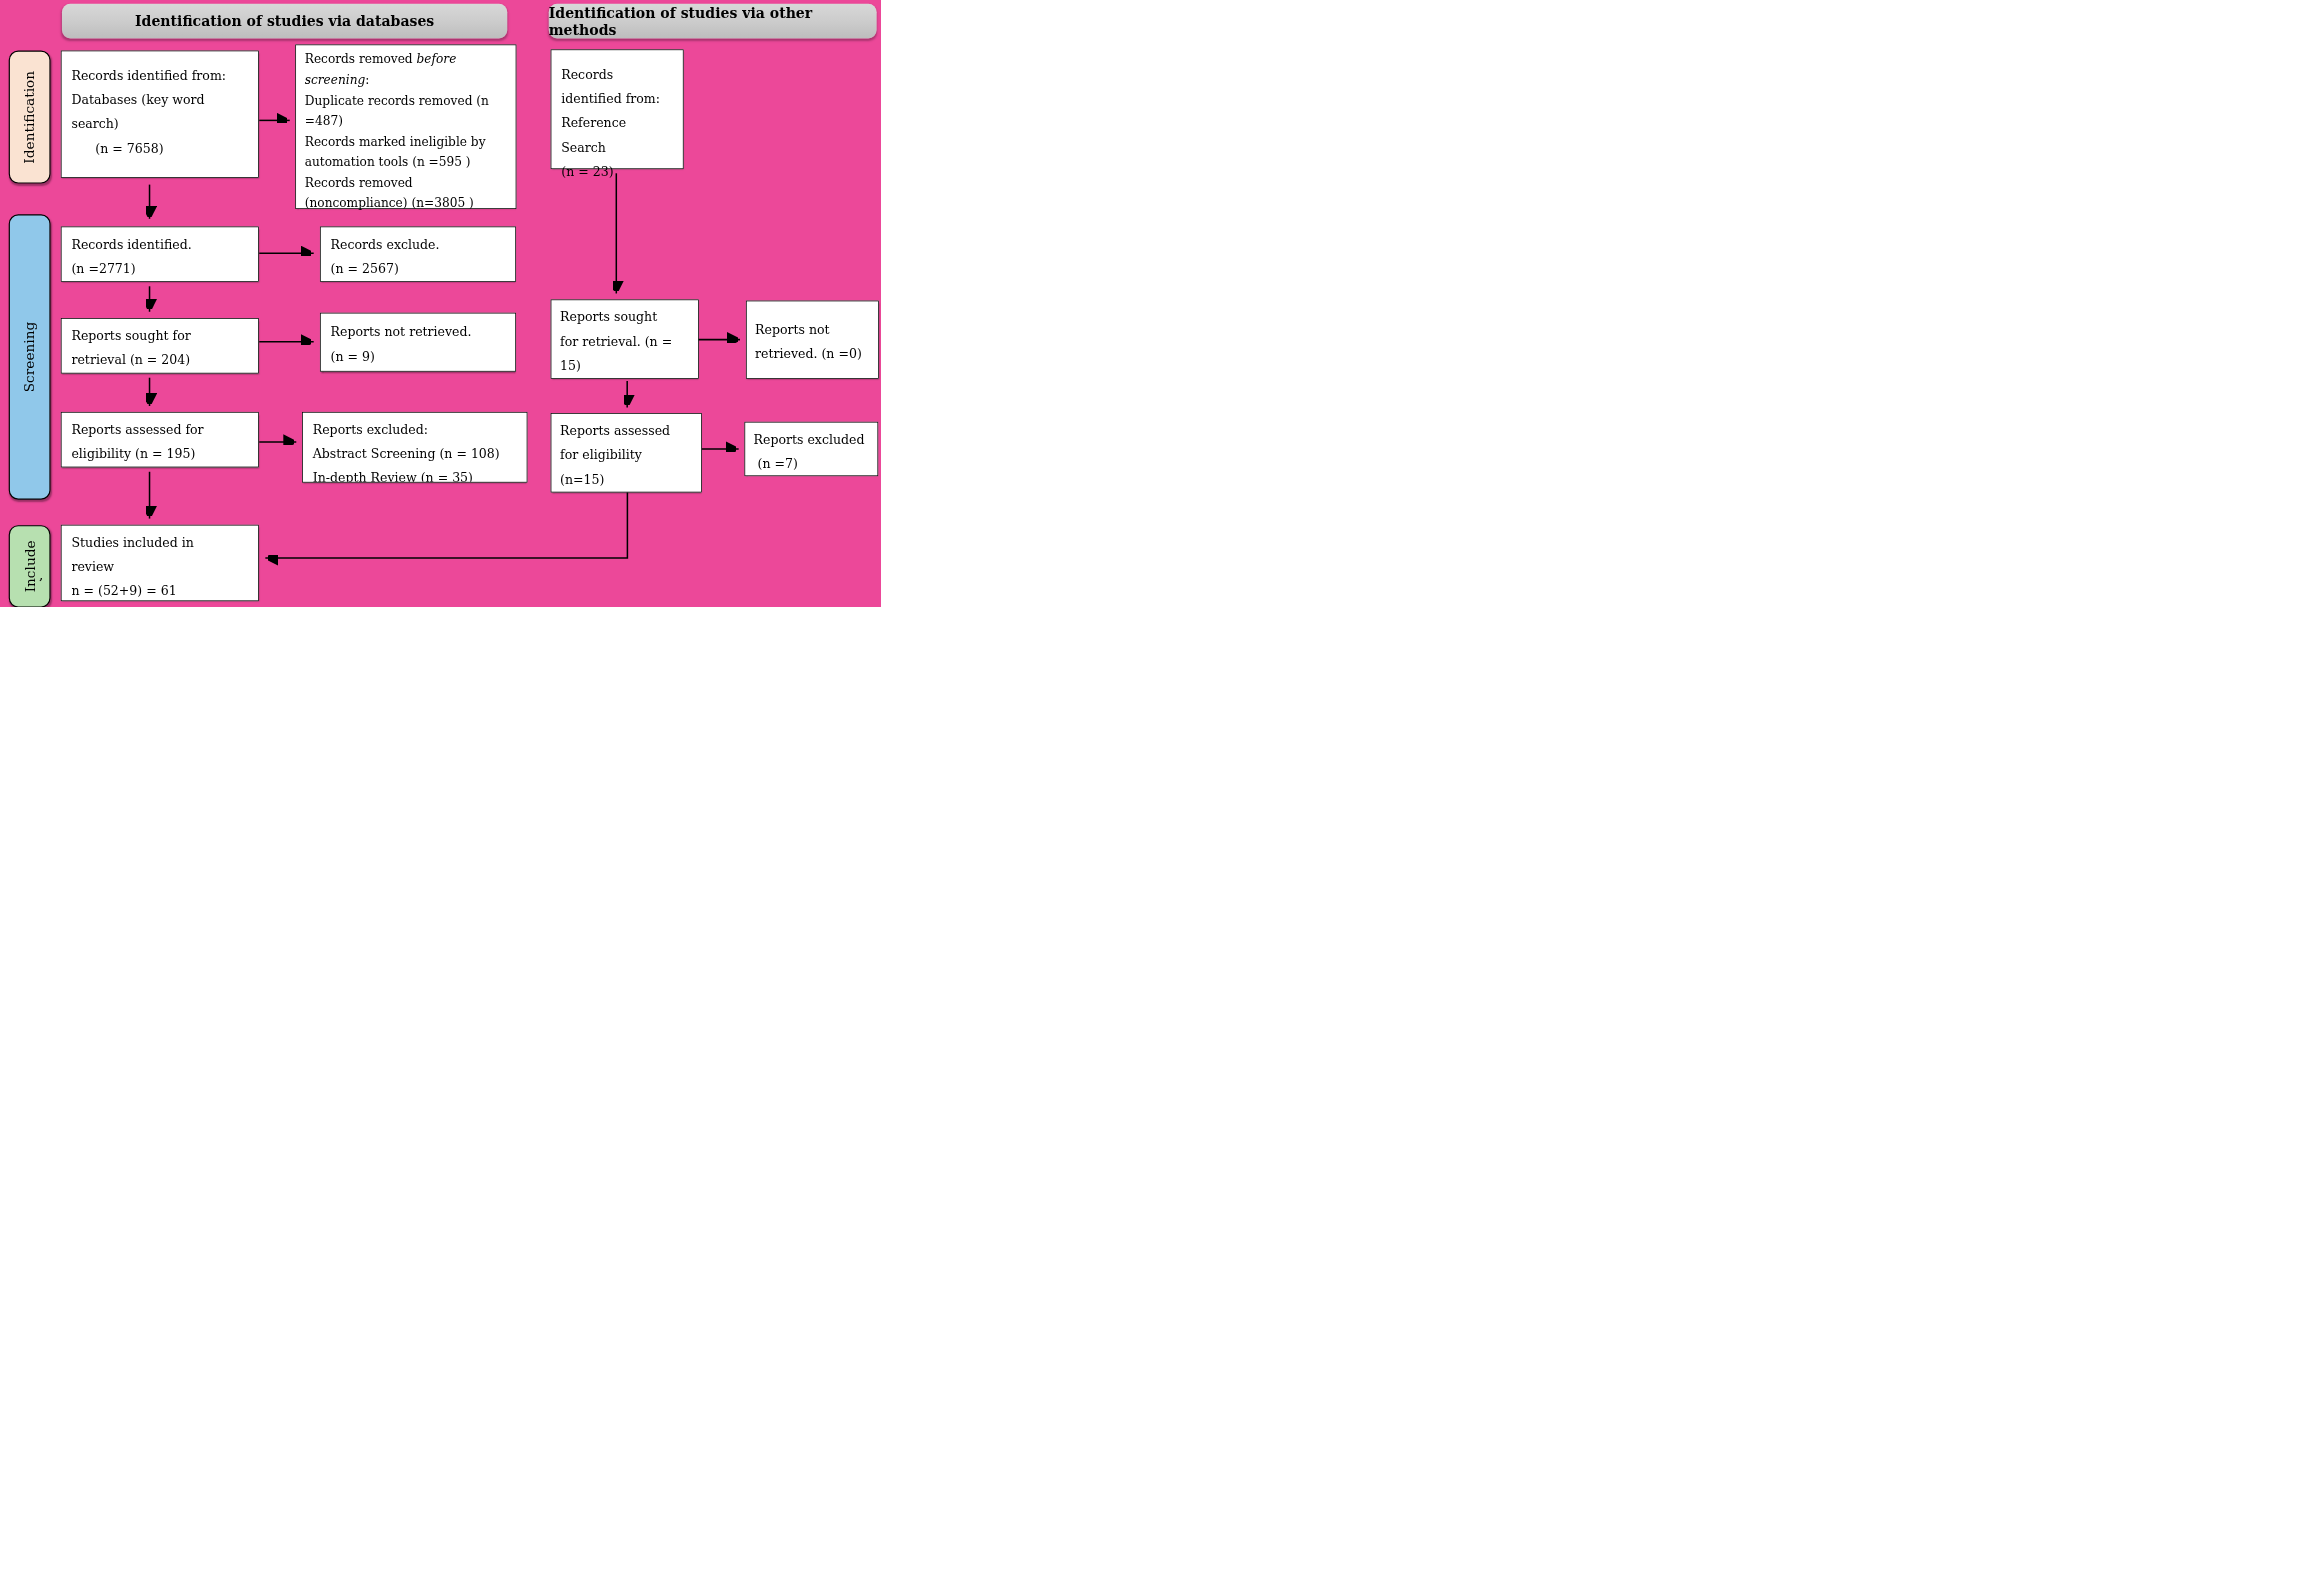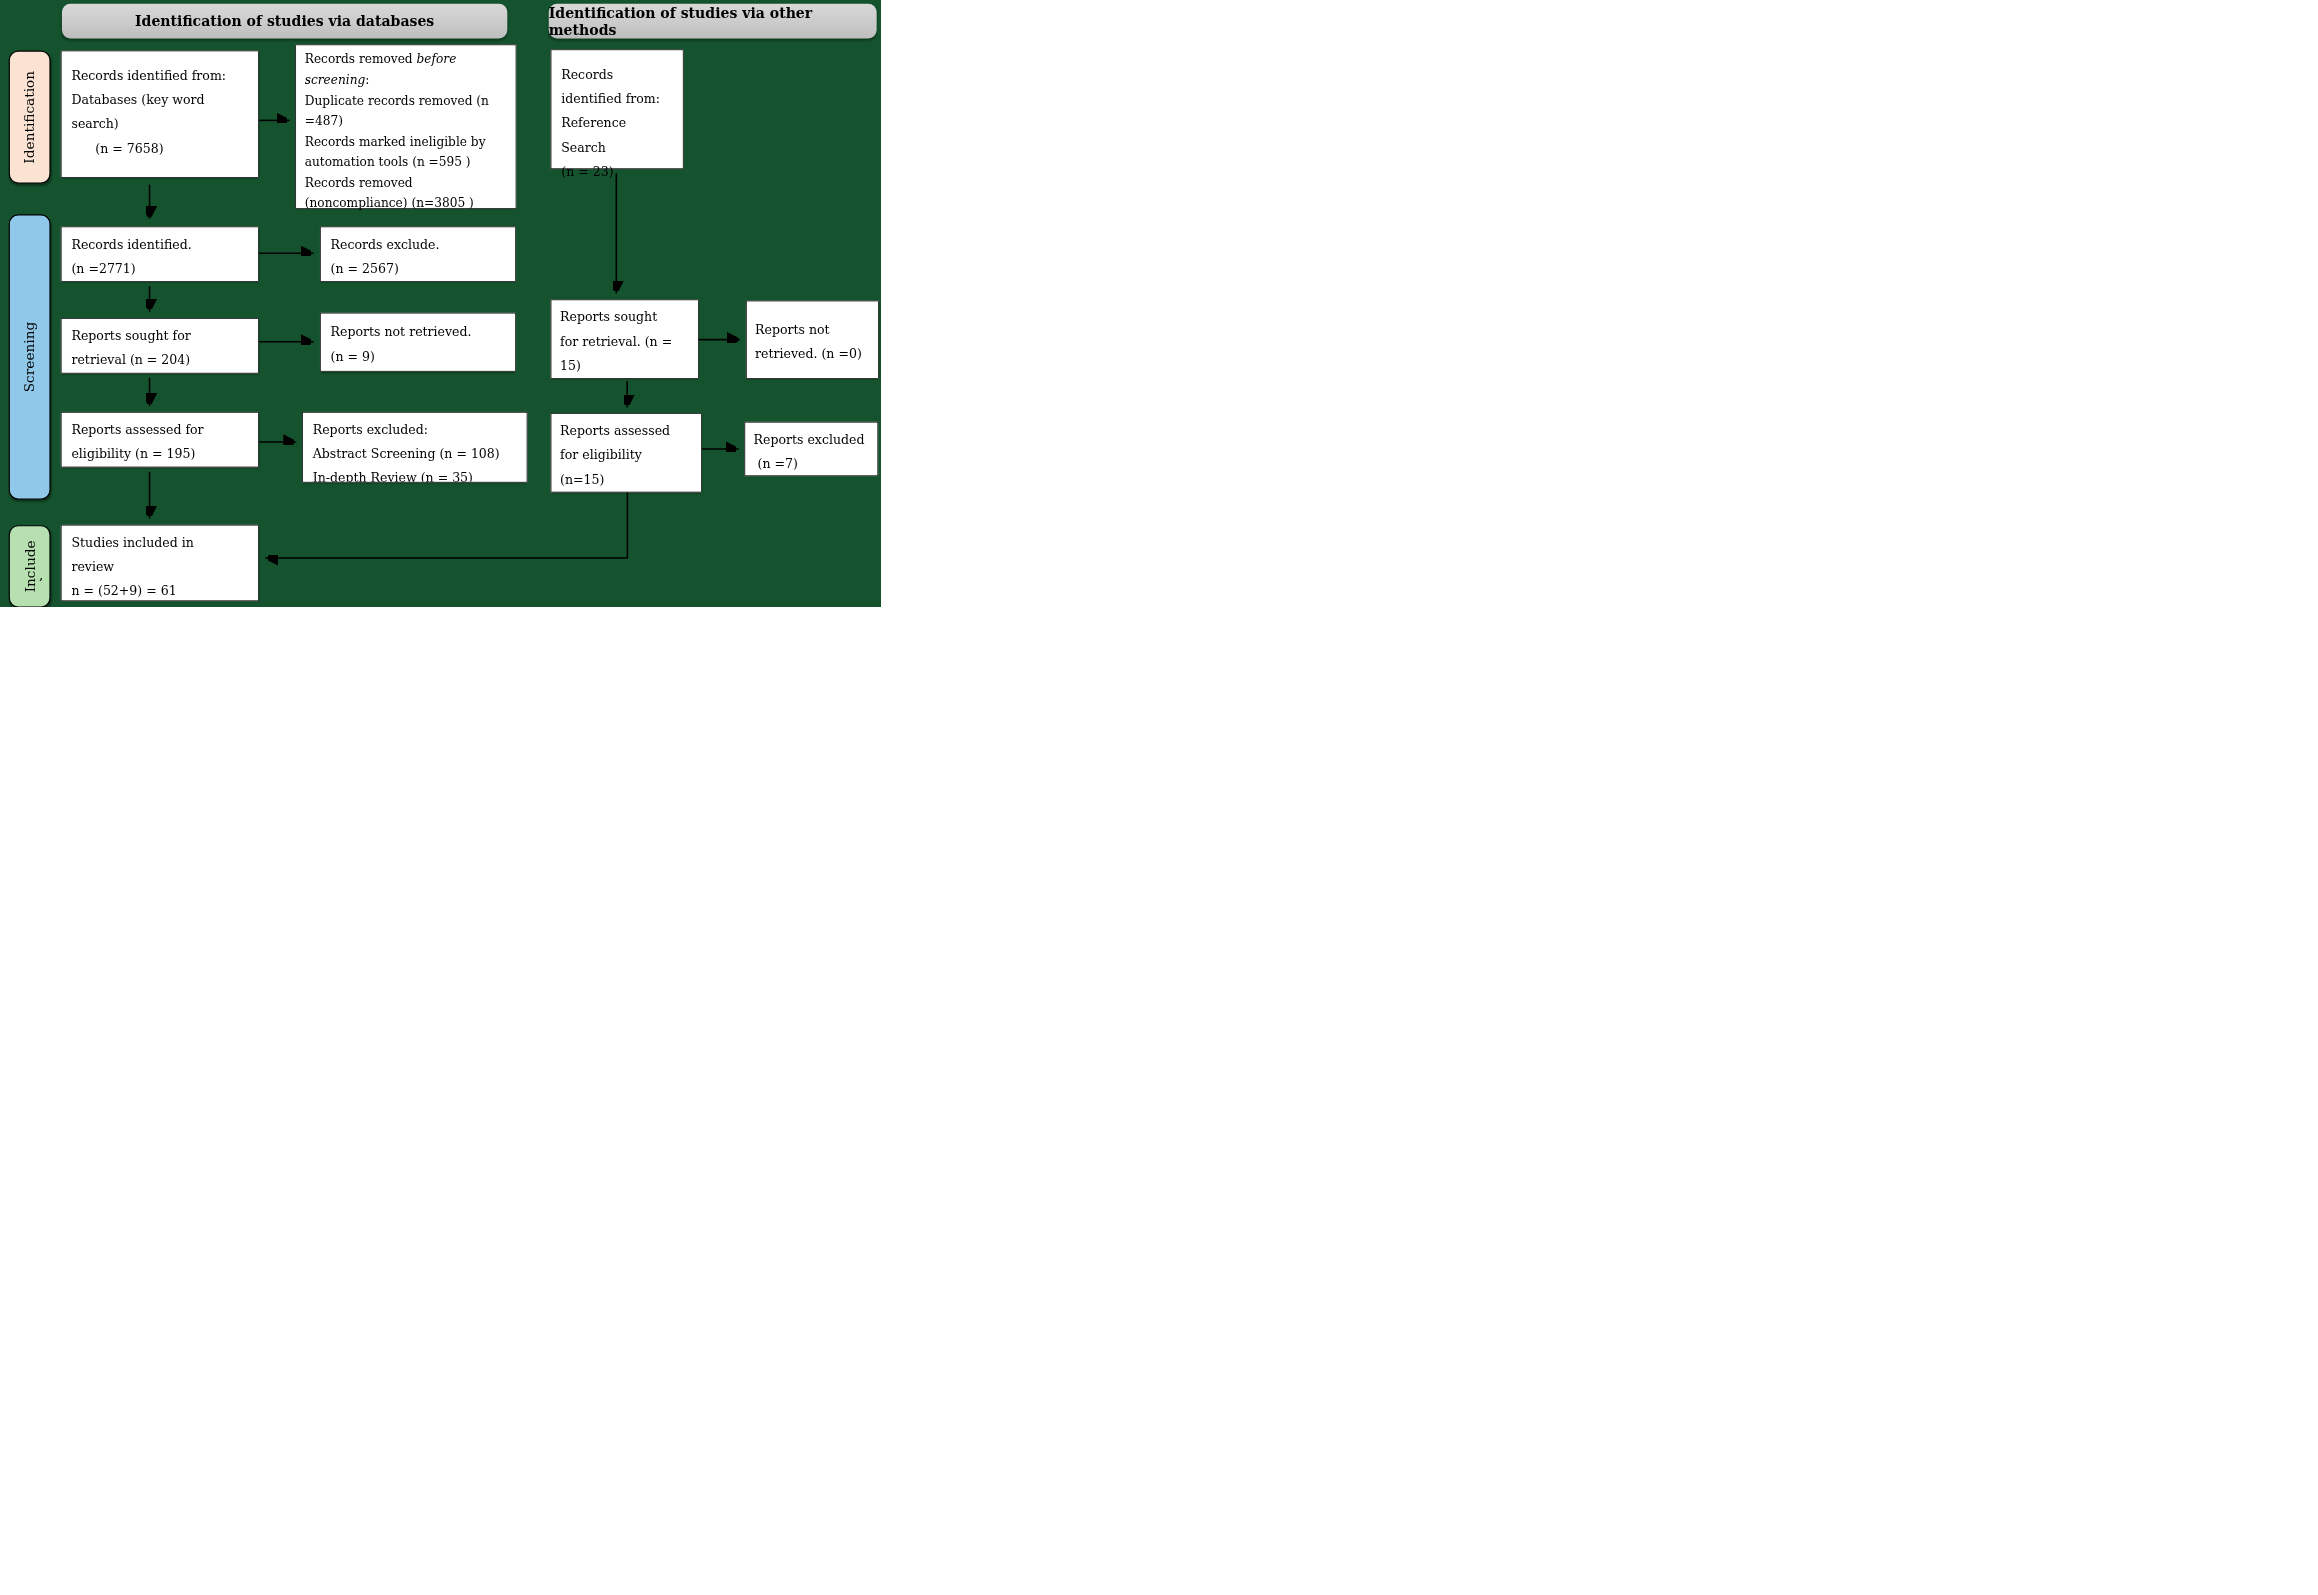--- a/index.html
+++ b/index.html
@@ -1,16 +1,16 @@
 <!DOCTYPE html>
 <html style="font-size:9.2px"><head>
 <meta charset="utf-8">
 <style>
   html,body{margin:0;padding:0;background:#ffffff;}
-  .viewport{position:relative;width:881px;height:607px;overflow:hidden;background:#14532d;}
+  .viewport{position:relative;width:881px;height:607px;overflow:hidden;background:#ec4899;}
   .stage{position:absolute;left:0;top:0;width:2319px;height:1595px;
          transform:scale(0.38);transform-origin:0 0;
          font-family:"DejaVu Serif","Liberation Serif",serif;color:#000;}
   .hdr{position:absolute;border-radius:22px;
        background:linear-gradient(180deg,#d8d8d8 0%,#cbcbcb 55%,#bdbdbd 100%);
        box-shadow:0 4.6px 5.7px rgba(0,0,0,0.28);
        display:flex;align-items:center;justify-content:center;
        font-weight:bold;font-size:37px;}
   .stage-label{position:absolute;border:3.4px solid #000;border-radius:25px;
        display:flex;align-items:center;justify-content:center;

